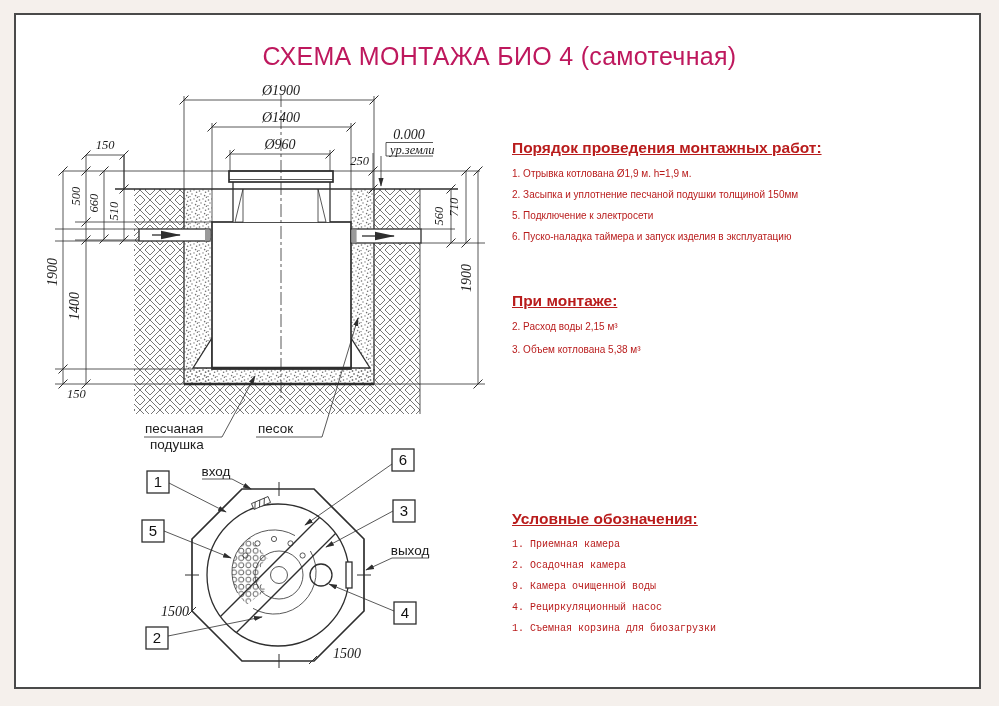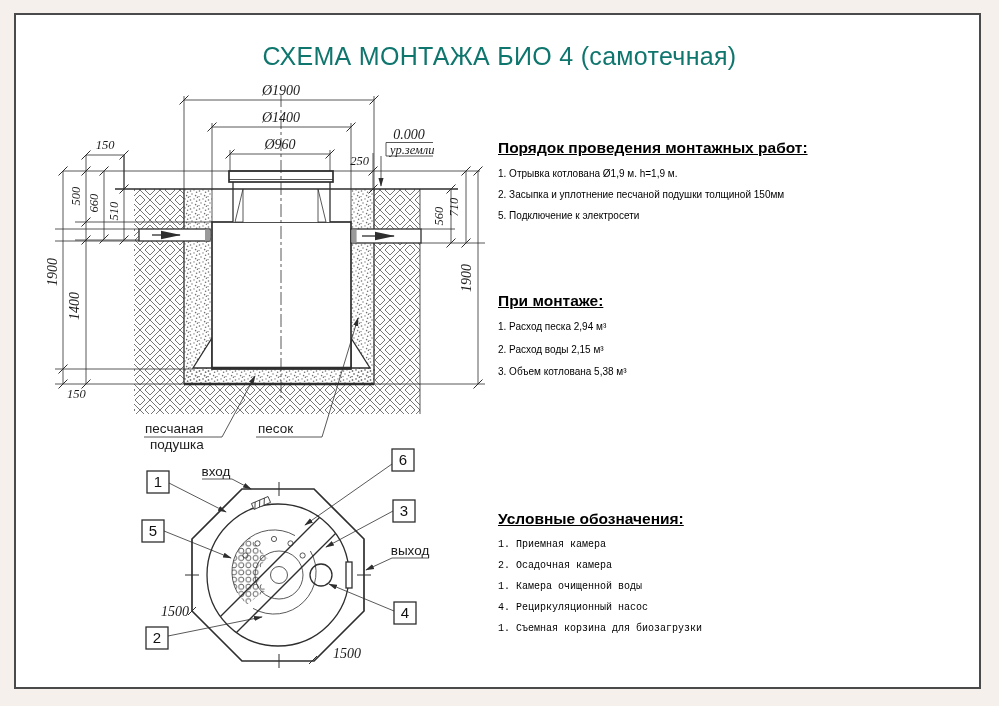--- a/index.html
+++ b/index.html
@@ -7,24 +7,24 @@
     width:999px;height:706px;position:relative;overflow:hidden;
     background:#f5f0ec;
     font-family:"Liberation Sans",sans-serif;
   }
   .frame{
     position:absolute;left:14px;top:13px;width:967px;height:676px;
     background:#ffffff;border:2px solid #4a4a4a;box-sizing:border-box;
   }
   .title{
     position:absolute;top:42px;left:0;width:999px;text-align:center;
-    font-size:25px;color:#0f766e;letter-spacing:.3px;white-space:nowrap;
+    font-size:25px;color:#be185d;letter-spacing:.3px;white-space:nowrap;
   }
   svg.drawing{position:absolute;left:0;top:0;}
-  .tblock{position:absolute;left:498px;width:466px;color:#000000;}
+  .tblock{position:absolute;left:512px;width:466px;color:#b91c1c;}
   #work-order{top:139px;}
   #installation{top:292px;}
   #legend-block{top:510px;}
   .hd{font-size:15.5px;font-weight:bold;text-decoration:underline;margin-bottom:6px;white-space:nowrap;}
   .it{font-size:10px;line-height:21px;}
   #installation .it{line-height:22.5px;}
   #legend-block .it{line-height:21px;font-family:Liberation Mono, monospace;}
 
   
   .s1{stroke:#2e2e2e;stroke-width:.8;fill:none;}
@@ -321,29 +321,29 @@
       </g>
     </g>
   </g>
 </svg>
 
 <div class="tblock" id="work-order">
   <div class="hd">Порядок проведения монтажных работ:</div>
   <div class="it">1. Отрывка котлована Ø1,9 м. h=1,9 м.</div>
   <div class="it">2. Засыпка и уплотнение песчаной подушки толщиной 150мм</div>
   <div class="it">5. Подключение к электросети</div>
+  <div class="it">6. Пуско-наладка таймера и запуск изделия в эксплуатацию</div>
 </div>
 
 <div class="tblock" id="installation">
   <div class="hd">При монтаже:</div>
-  <div class="it">1. Расход песка 2,94 м³</div>
   <div class="it">2. Расход воды 2,15 м³</div>
   <div class="it">3. Объем котлована 5,38 м³</div>
 </div>
 
 <div class="tblock" id="legend-block">
   <div class="hd">Условные обозначения:</div>
   <div class="it">1. Приемная камера</div>
   <div class="it">2. Осадочная камера</div>
-  <div class="it">1. Камера очищенной воды</div>
+  <div class="it">9. Камера очищенной воды</div>
   <div class="it">4. Рециркуляционный насос</div>
   <div class="it">1. Съемная корзина для биозагрузки</div>
 </div>
 
 </body></html>

